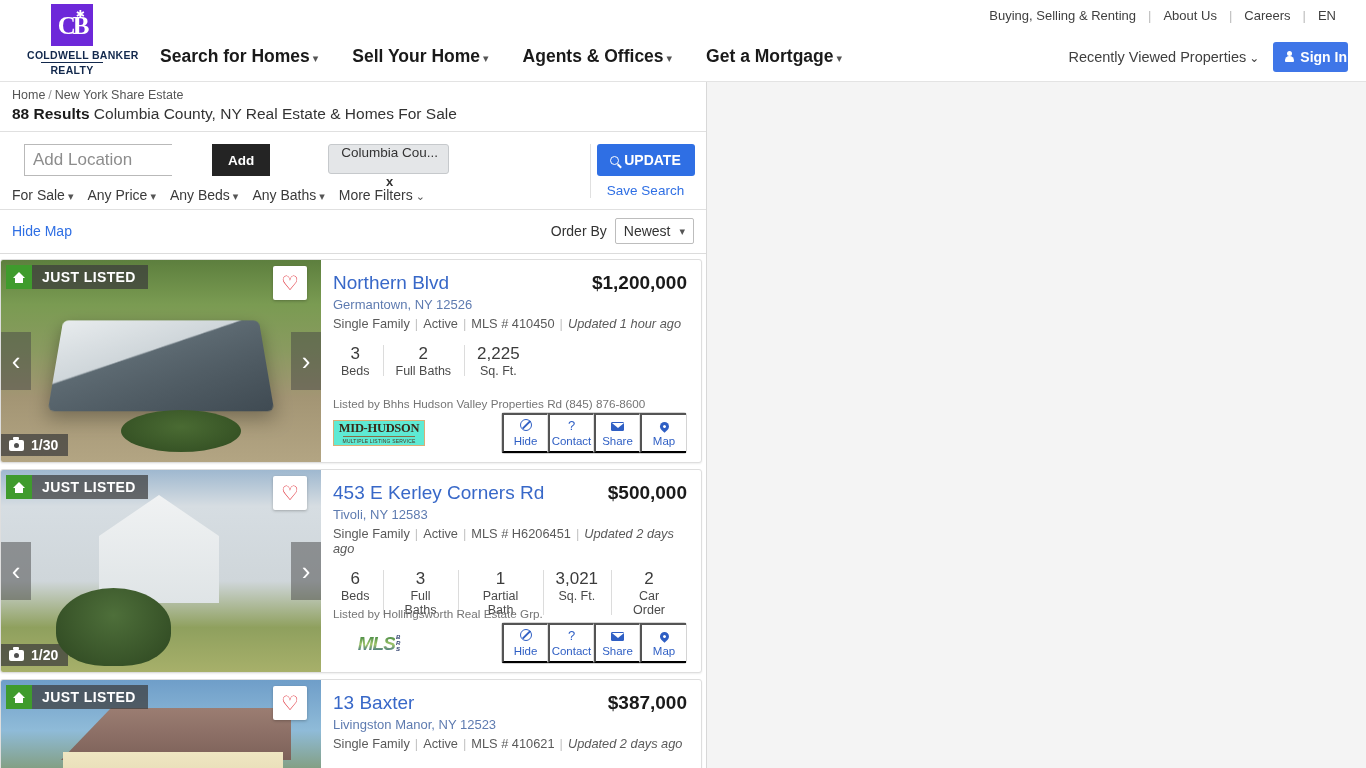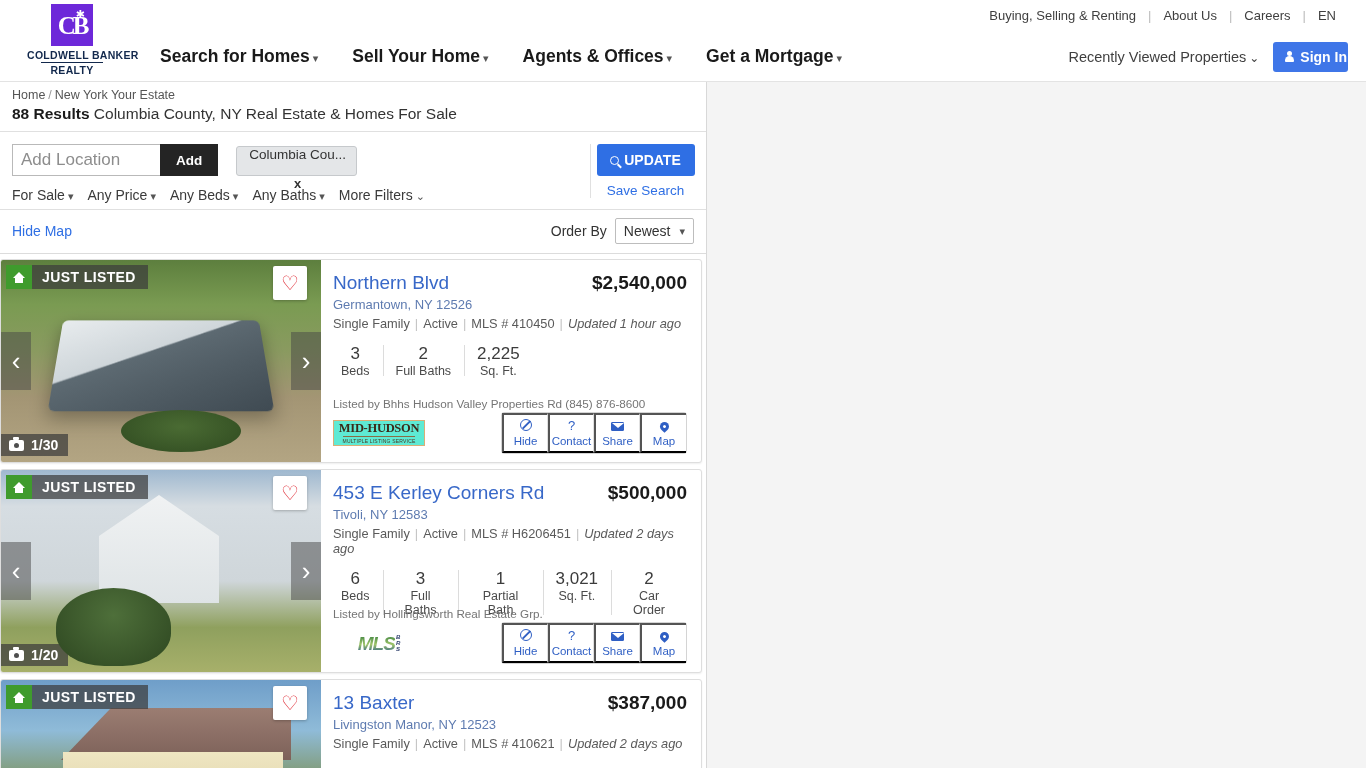--- a/index.html
+++ b/index.html
@@ -110,21 +110,21 @@
   .crumbs a { color: #555; text-decoration: none; }
   .crumbs .slash { color: #999; margin: 0 3px; }
   .title-row {
     padding: 3px 0 8px 12px; font-size: 15.5px; color: #333;
     border-bottom: 1px solid #e0e0e0;
   }
   .title-row b { font-weight: bold; color: #1a1a1a; margin-top: 8px; }
 
   
   .searchzone { position: relative; padding: 12px 0 6px 0; }
-  .sb-row { display: flex; align-items: flex-end; padding-left: 12px; }
+  .sb-row { display: flex; align-items: flex-start; padding-left: 24px; gap: 40px; }
   .loc-input {
     width: 148px; height: 32px; border: 1px solid #b9b9b9;
     border-right: none; padding: 0 8px; font-size: 17px;
     color: #888; font-family: "Liberation Sans", sans-serif;
     outline: none; background: #fff;
   }
   .loc-input::placeholder { color: #8d8d8d; }
   .add-btn {
     height: 32px; background: #242424; color: #fff; border: none;
     padding: 0 16px; font-size: 13.5px; font-weight: bold; cursor: pointer;
@@ -437,21 +437,21 @@
       <span>Sign In</span>
     </button>
   </div>
 </div>
 
 <div class="split">
 
   <div class="left-col">
 
     <div class="crumbs">
-      <a href="#">Home</a><span class="slash">/</span><a href="#">New York Your Estate</a>
+      <a href="#">Home</a><span class="slash">/</span><a href="#">New York Share Estate</a>
     </div>
 
     <div class="title-row">
       <b>88 Results</b>
       <span>Columbia County, NY Real Estate &amp; Homes For Sale</span>
     </div>
 
     <div class="searchzone">
       <div class="sb-row">
         <input class="loc-input" type="text" placeholder="Add Location" style="">
@@ -507,21 +507,21 @@
           <button class="arrow right">›</button>
           <div class="photo-count">
             <span class="cam"></span>
             <span>1/30</span>
           </div>
         </div>
 
         <div class="card-info">
           <div class="info-top">
             <a class="addr" href="#">Northern Blvd</a>
-            <span class="price">$2,540,000</span>
+            <span class="price">$1,200,000</span>
           </div>
           <div class="city">Germantown, NY 12526</div>
           <div class="meta">
             <span>Single Family</span><span class="bar">|</span><span>Active</span><span class="bar">|</span><span>MLS # 410450</span><span class="bar">|</span><i>Updated 1 hour ago</i>
           </div>
           <div class="specs">
             <div class="spec">
               <div class="v">3</div>
               <div class="l">Beds</div>
             </div>

